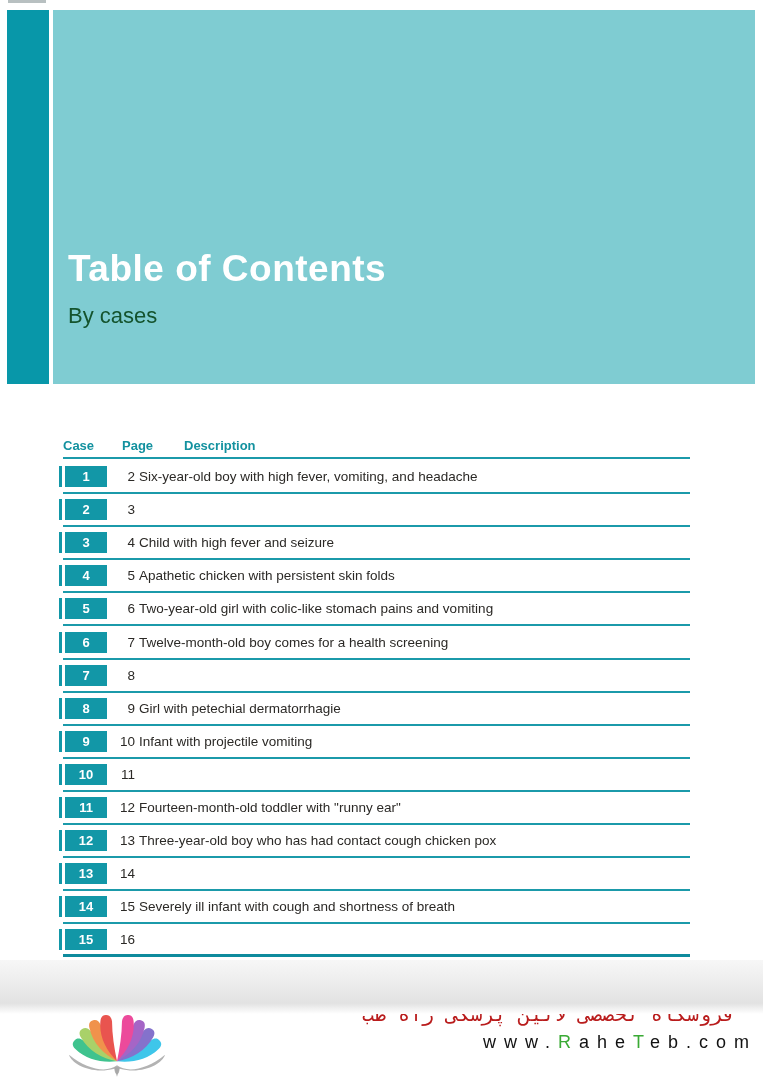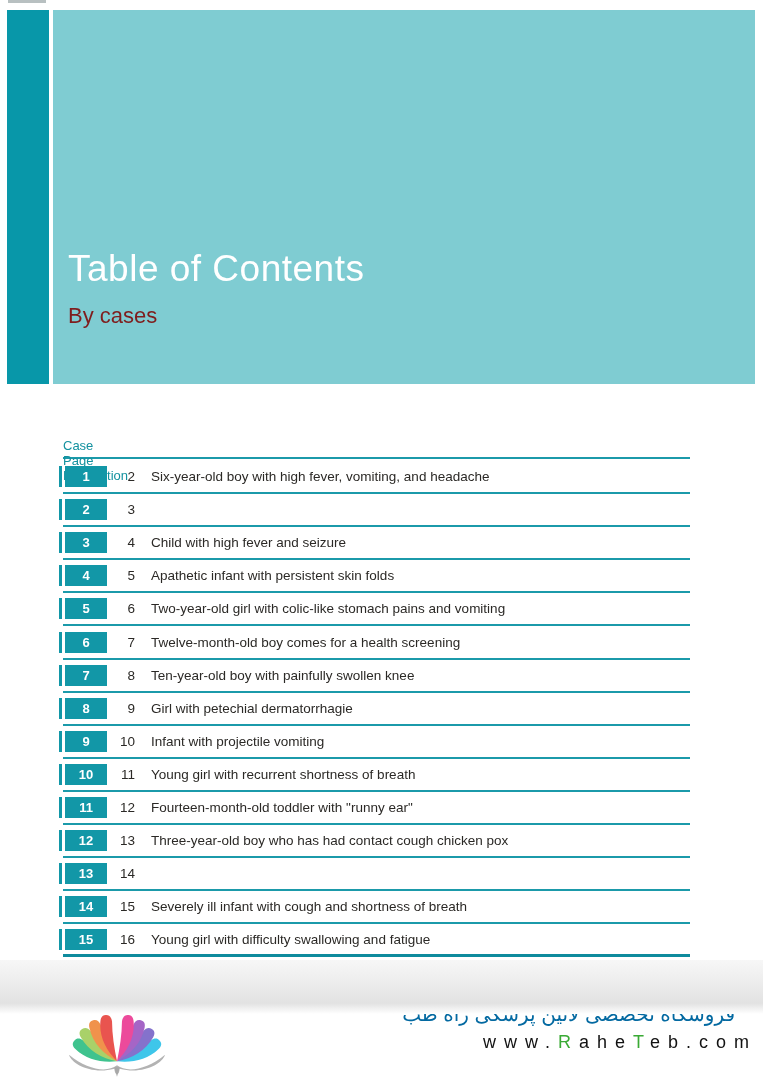--- a/index.html
+++ b/index.html
@@ -6,46 +6,46 @@
   html,body { background:#ffffff; }
   .page {
     position:relative; width:763px; height:1080px; background:#ffffff;
     overflow:hidden; font-family:"Liberation Sans", sans-serif;
   }
 
   
   .scan-artifact { position:absolute; left:8px; top:0; width:38px; height:3px; background:#9aa5a7; opacity:.7; }
   .banner-dark  { position:absolute; left:7px;  top:10px; width:42px;  height:374px; background:#0897a9; }
   .banner-light { position:absolute; left:53px; top:10px; width:702px; height:374px; background:#7fccd2; }
-  .banner-title    { position:absolute; left:15px; top:240px; font-size:37px; line-height:1.05; color:#ffffff; letter-spacing:.5px; font-weight:400; }
-  .banner-subtitle { position:absolute; left:15px; top:293px; font-size:22px; color:#7f1d1d; font-weight:400; }
+  .banner-title    { position:absolute; left:15px; top:240px; font-size:37px; line-height:1.05; color:#ffffff; letter-spacing:.5px; font-weight:700; }
+  .banner-subtitle { position:absolute; left:15px; top:293px; font-size:22px; color:#14532d; font-weight:400; }
 
   
   .toc { position:absolute; left:63px; top:438px; width:627px; z-index:2; }
   .toc-header { display:flex; align-items:flex-start; height:21px; color:#13919f;
-                font-size:13px; font-weight:normal; border-bottom:2px solid #1b9aaa;flex-direction:column; }
+                font-size:13px; font-weight:bold; border-bottom:2px solid #1b9aaa; }
   .h-case { width:59px; }
   .h-page { width:62px; }
   .h-desc { flex:1; }
 
   .toc-rows { margin-top:2px; }
   .toc-row { display:flex; align-items:center; height:33.1px; border-bottom:2px solid #1b9aaa; }
   .toc-row.last { border-bottom:3px solid #0f8b9d; }
   .row-accent { width:3px; height:21px; background:#1297a7; margin-left:-4px; flex:0 0 auto; }
   .row-numbox { width:42px; height:21px; margin-left:3px; background:#1297a7; color:#ffffff;
                 font-size:13px; font-weight:bold; display:flex; align-items:center; justify-content:center; flex:0 0 auto; }
   .row-page { width:28px; text-align:right; font-size:13.5px; color:#2b2926; flex:0 0 auto; }
-  .row-desc { margin-left:16px; font-size:13.5px; color:#2b2926; white-space:nowrap; }
+  .row-desc { margin-left:4px; font-size:13.5px; color:#2b2926; white-space:nowrap; }
 
   
   .page-shadow { position:absolute; left:0; top:960px; width:763px; height:54px; z-index:1;
                  background:linear-gradient(to bottom, #f7f7f7 0%, #e9e9e9 55%, #e2e2e2 80%, #ffffff 100%); }
   .logo { position:absolute; left:42px; top:1000px; width:150px; height:80px; }
   .store-name { position:absolute; right:28px; top:1002px; direction:rtl;
-                font-family:Liberation Sans, sans-serif; font-size:20px; color:#0369a1; }
+                font-family:Liberation Mono, monospace; font-size:20px; color:#b91c1c; }
   .site-url { position:absolute; right:6px; top:1032px; font-size:18px; letter-spacing:8px;
               color:#121212; font-weight:500; white-space:nowrap; }
   .site-url .green { color:#3aaa35; }
 </style>
 </head>
 <body>
 
 <div class="page">
 
   <div class="scan-artifact"></div>
@@ -81,63 +81,61 @@
       <span class="row-accent"></span>
       <span class="row-numbox">3</span>
       <span class="row-page">4</span>
       <span class="row-desc">Child with high fever and seizure</span>
     </div>
 
     <div class="toc-row">
       <span class="row-accent"></span>
       <span class="row-numbox">4</span>
       <span class="row-page">5</span>
-      <span class="row-desc">Apathetic infant with persistent skin folds</span>
+      <span class="row-desc">Apathetic chicken with persistent skin folds</span>
     </div>
 
     <div class="toc-row">
       <span class="row-accent"></span>
       <span class="row-numbox">5</span>
       <span class="row-page">6</span>
       <span class="row-desc">Two-year-old girl with colic-like stomach pains and vomiting</span>
     </div>
 
     <div class="toc-row">
       <span class="row-accent"></span>
       <span class="row-numbox">6</span>
       <span class="row-page">7</span>
       <span class="row-desc">Twelve-month-old boy comes for a health screening</span>
     </div>
 
     <div class="toc-row">
       <span class="row-accent"></span>
       <span class="row-numbox">7</span>
       <span class="row-page">8</span>
-      <span class="row-desc">Ten-year-old boy with painfully swollen knee</span>
     </div>
 
     <div class="toc-row">
       <span class="row-accent"></span>
       <span class="row-numbox">8</span>
       <span class="row-page">9</span>
       <span class="row-desc">Girl with petechial dermatorrhagie</span>
     </div>
 
     <div class="toc-row">
       <span class="row-accent"></span>
       <span class="row-numbox">9</span>
       <span class="row-page">10</span>
       <span class="row-desc">Infant with projectile vomiting</span>
     </div>
 
     <div class="toc-row">
       <span class="row-accent"></span>
       <span class="row-numbox">10</span>
       <span class="row-page">11</span>
-      <span class="row-desc">Young girl with recurrent shortness of breath</span>
     </div>
 
     <div class="toc-row">
       <span class="row-accent"></span>
       <span class="row-numbox">11</span>
       <span class="row-page">12</span>
       <span class="row-desc">Fourteen-month-old toddler with "runny ear"</span>
     </div>
 
     <div class="toc-row">
@@ -157,21 +155,20 @@
       <span class="row-accent"></span>
       <span class="row-numbox">14</span>
       <span class="row-page">15</span>
       <span class="row-desc">Severely ill infant with cough and shortness of breath</span>
     </div>
 
     <div class="toc-row last">
       <span class="row-accent"></span>
       <span class="row-numbox">15</span>
       <span class="row-page">16</span>
-      <span class="row-desc">Young girl with difficulty swallowing and fatigue</span>
     </div>
   </div>
   </div>
 
   <div class="page-shadow"></div>
 
   <svg class="logo" viewBox="0 0 200 120" aria-hidden="true">
 
     <path d="M28,82 C55,104 84,110 100,98 C116,110 145,104 172,82 C168,96 138,112 104,103 C103,114 97,114 96,103 C62,112 32,96 28,82 Z" fill="#b3b3b3"></path>
     <path d="M96,101 L100,115 L104,101 Z" fill="#a8a8a8"></path>

